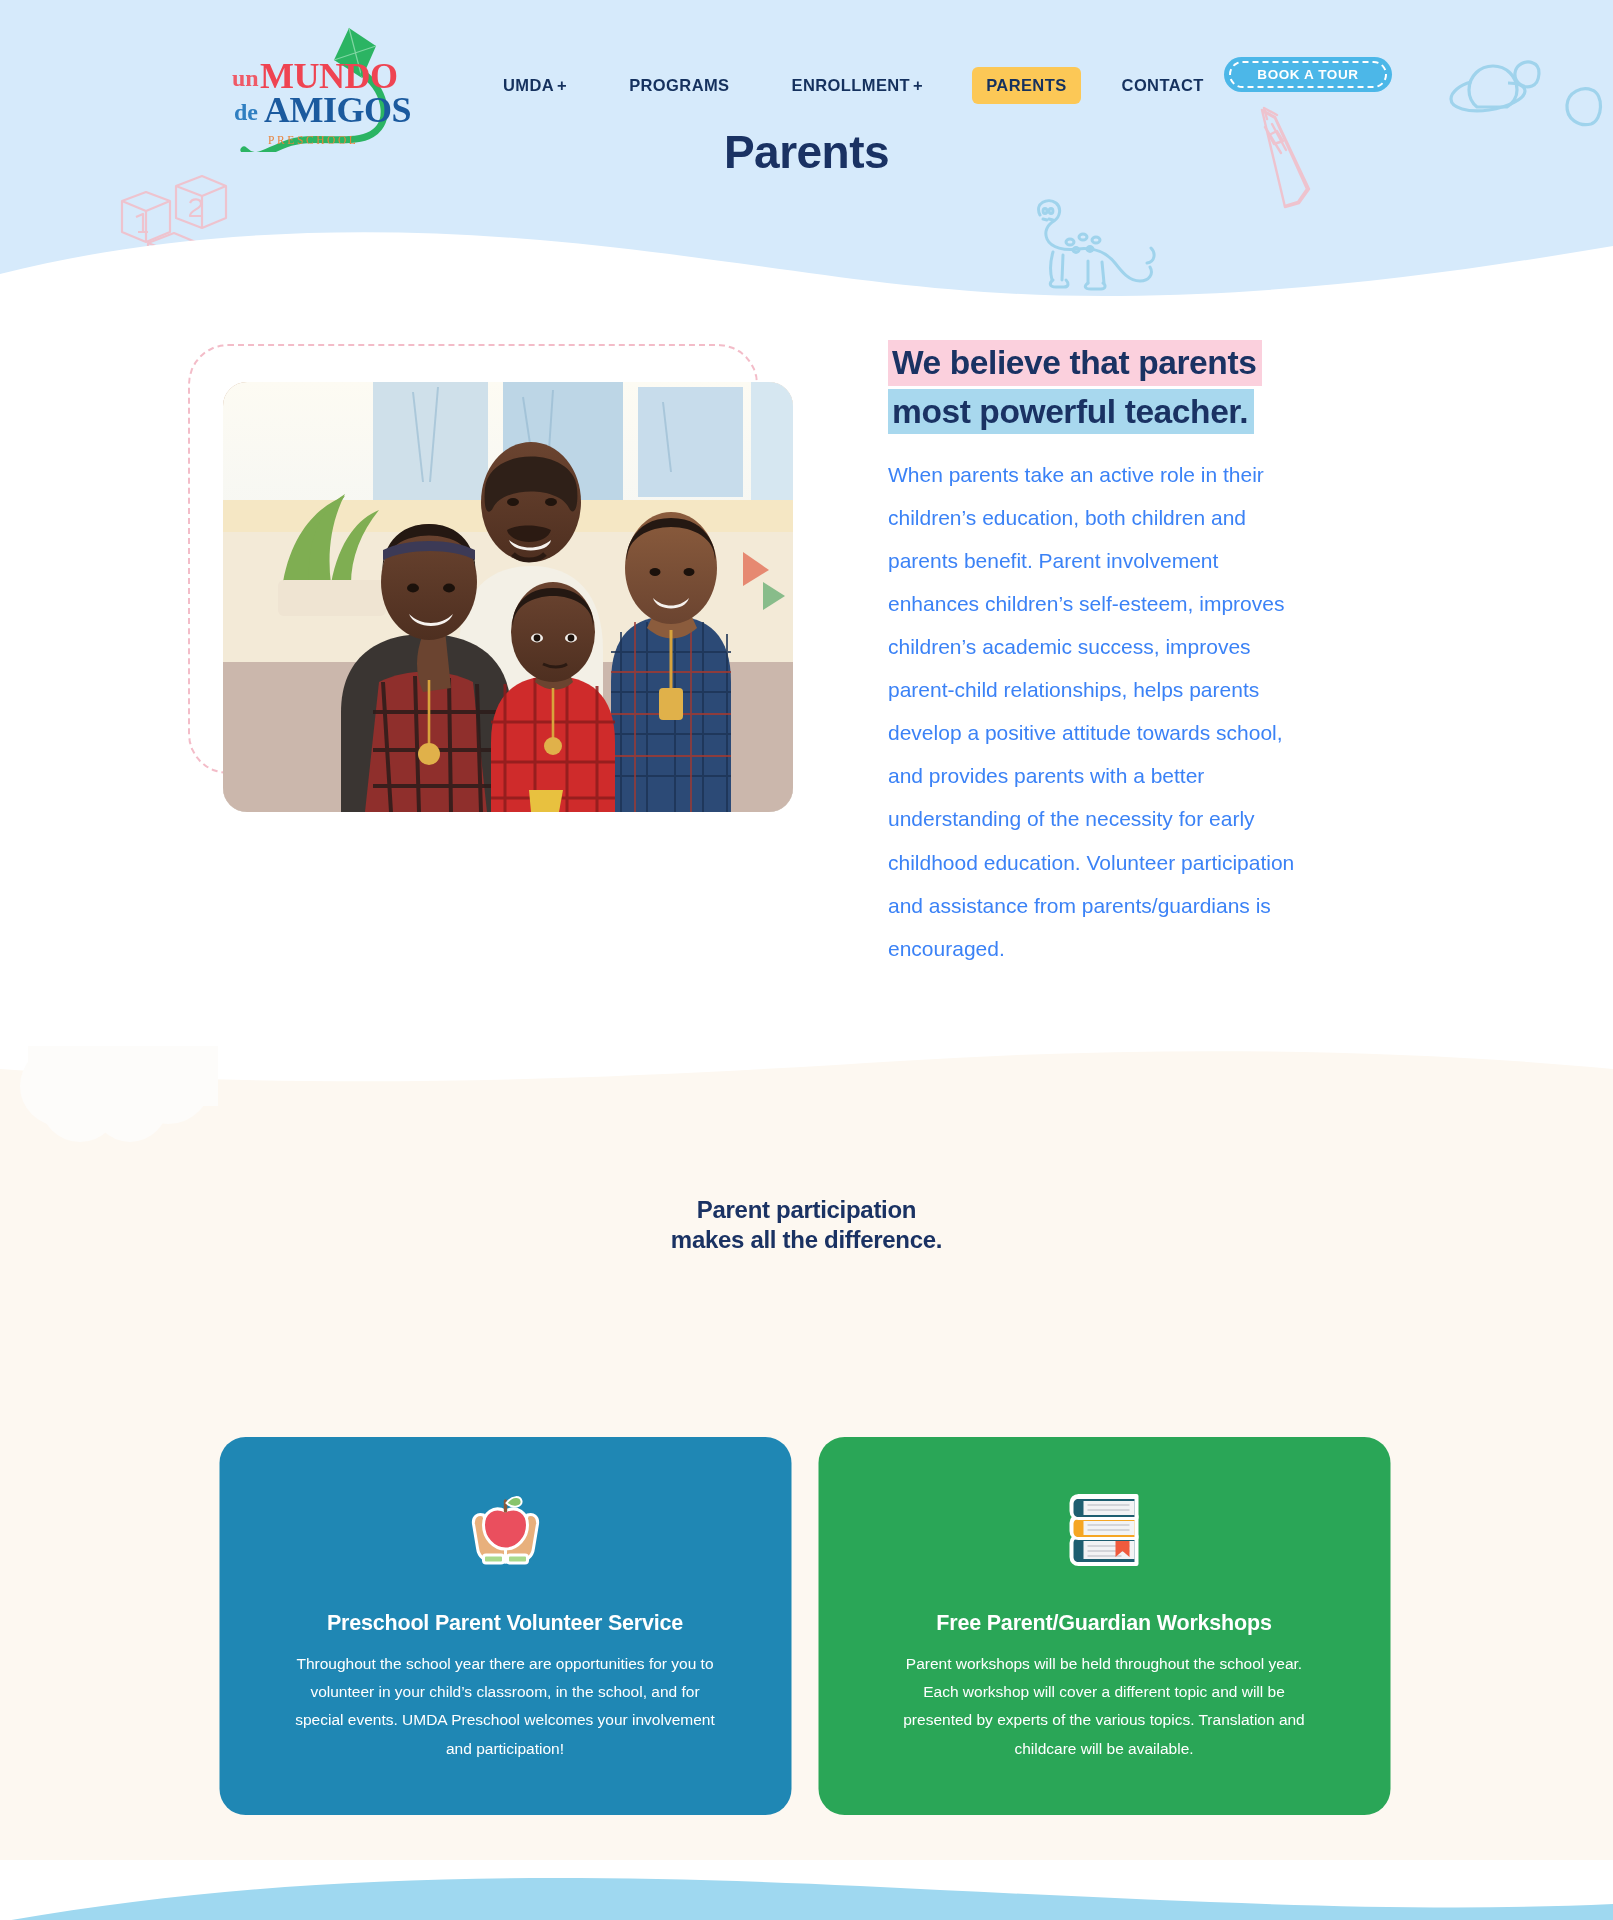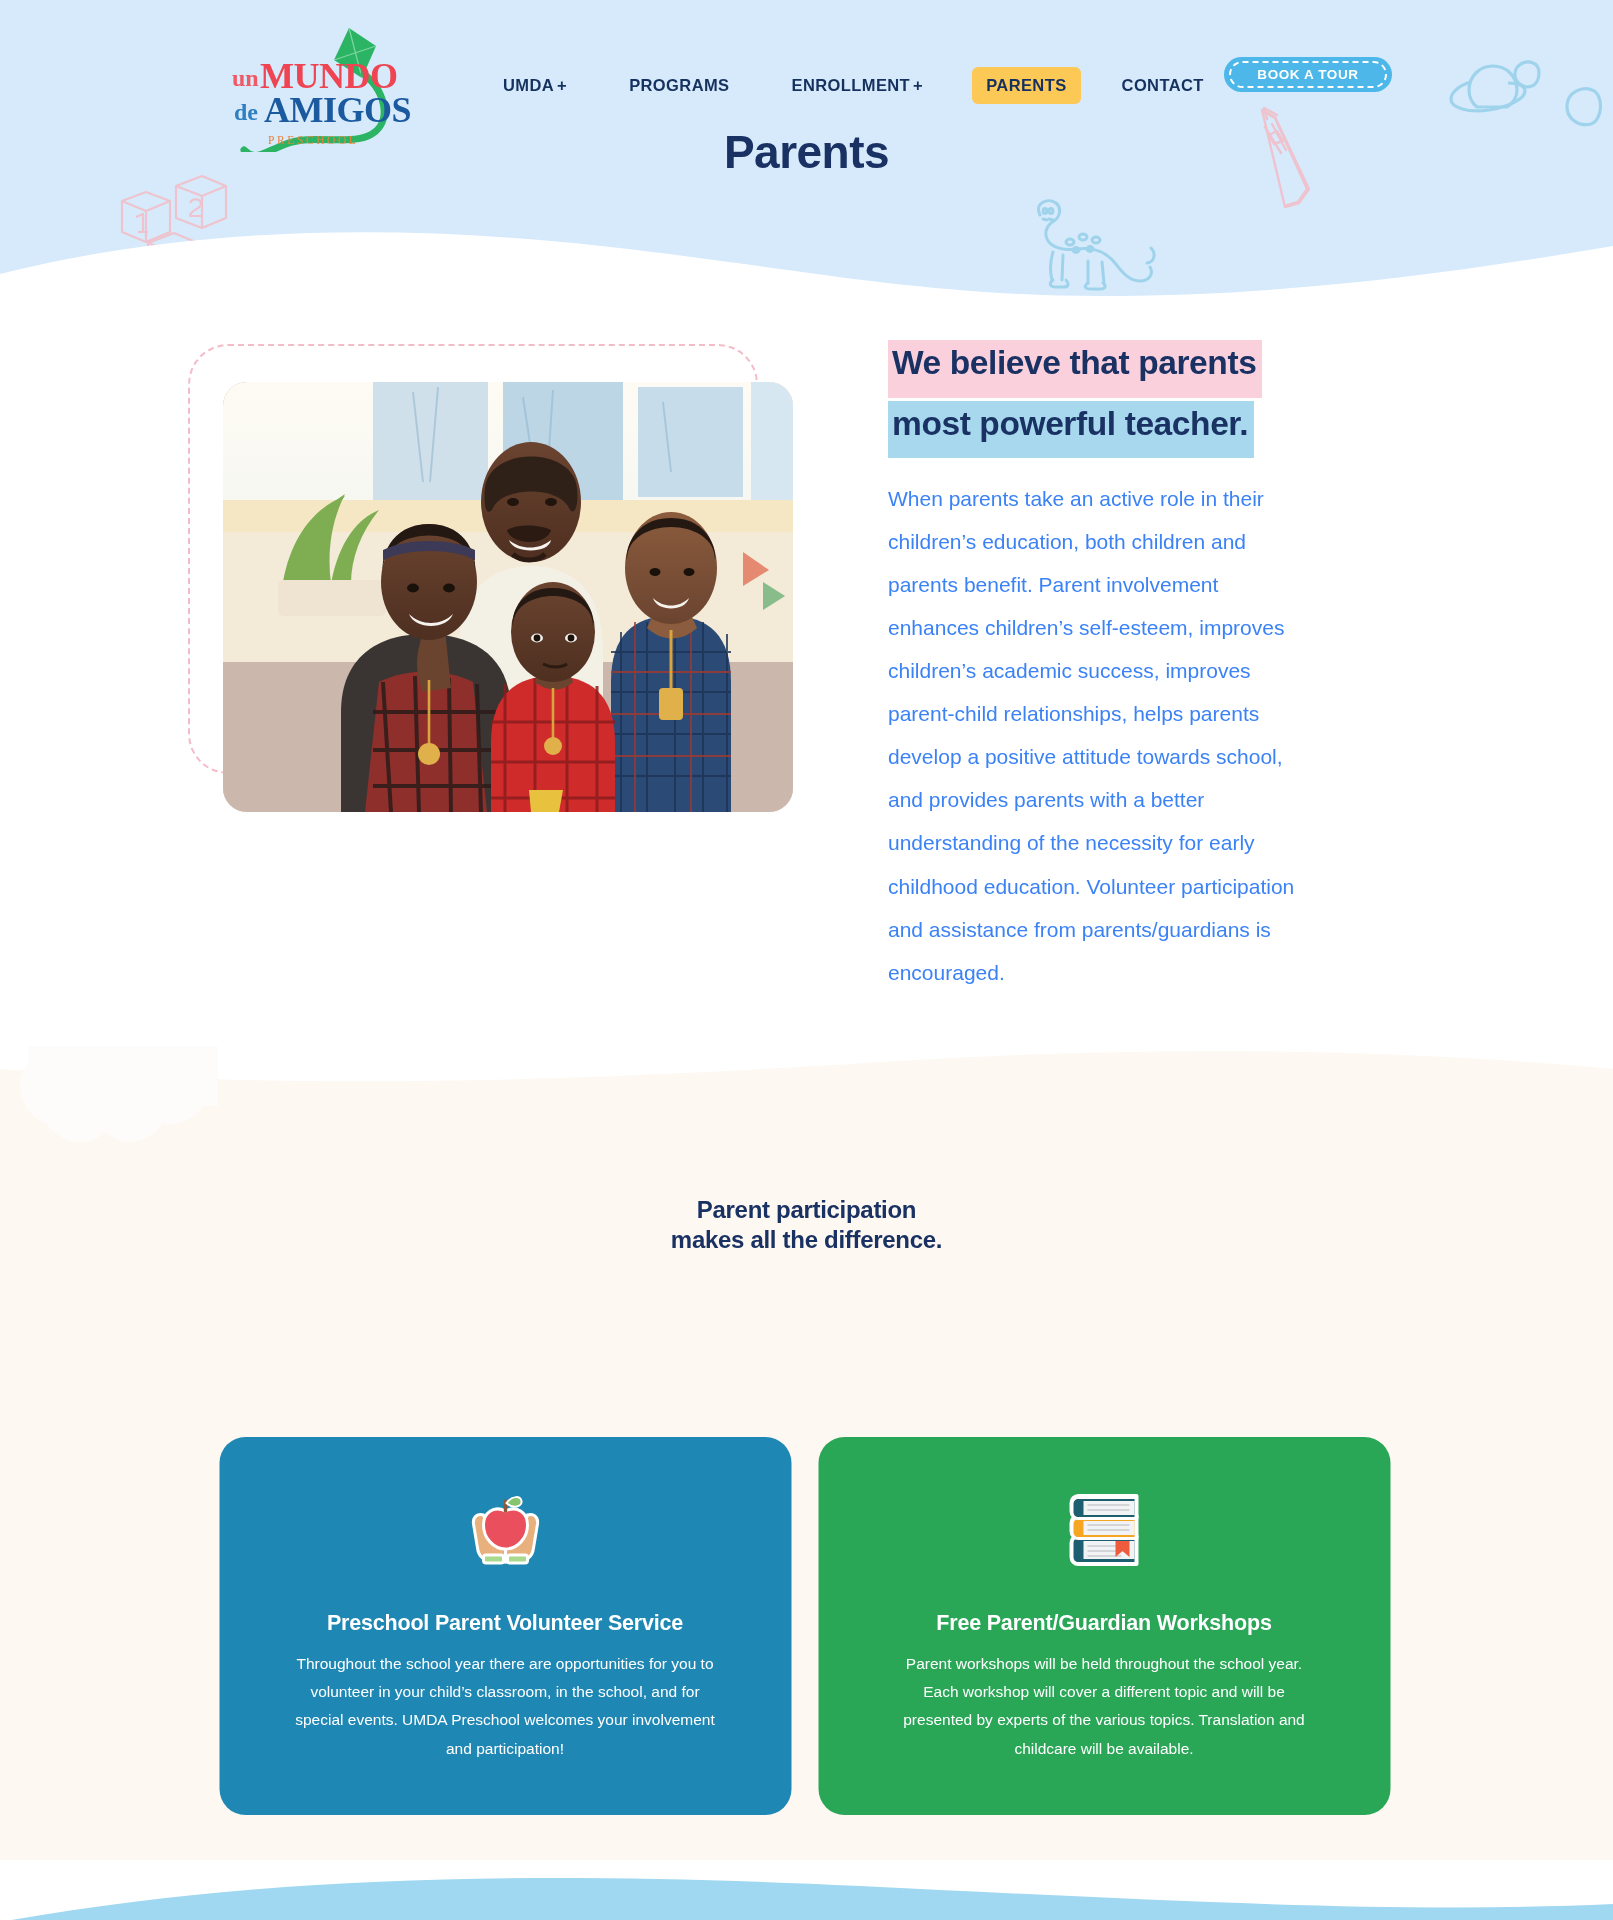--- a/index.html
+++ b/index.html
@@ -148,21 +148,21 @@
     width: 520px;
   }
   .headline { font-size: 0; line-height: 0; }
   .hl-line {
     display: inline-block;
     font-size: 33.5px;
     font-weight: 700;
     color: #1a3263;
     letter-spacing: -0.4px;
     line-height: 1.3;
-    padding: 1px 6px 13px 4px;
+    padding: 1px 6px 1px 4px;
     margin-bottom: 3px;
   }
   .hl-pink   { background: #fbd0dd; }
   .hl-yellow { background: #fbe2b2; }
   .hl-blue   { background: #a8d8ee; }
 
   .body-copy {
     margin-top: 16px;
     font-size: 21px;
     line-height: 2.05;

